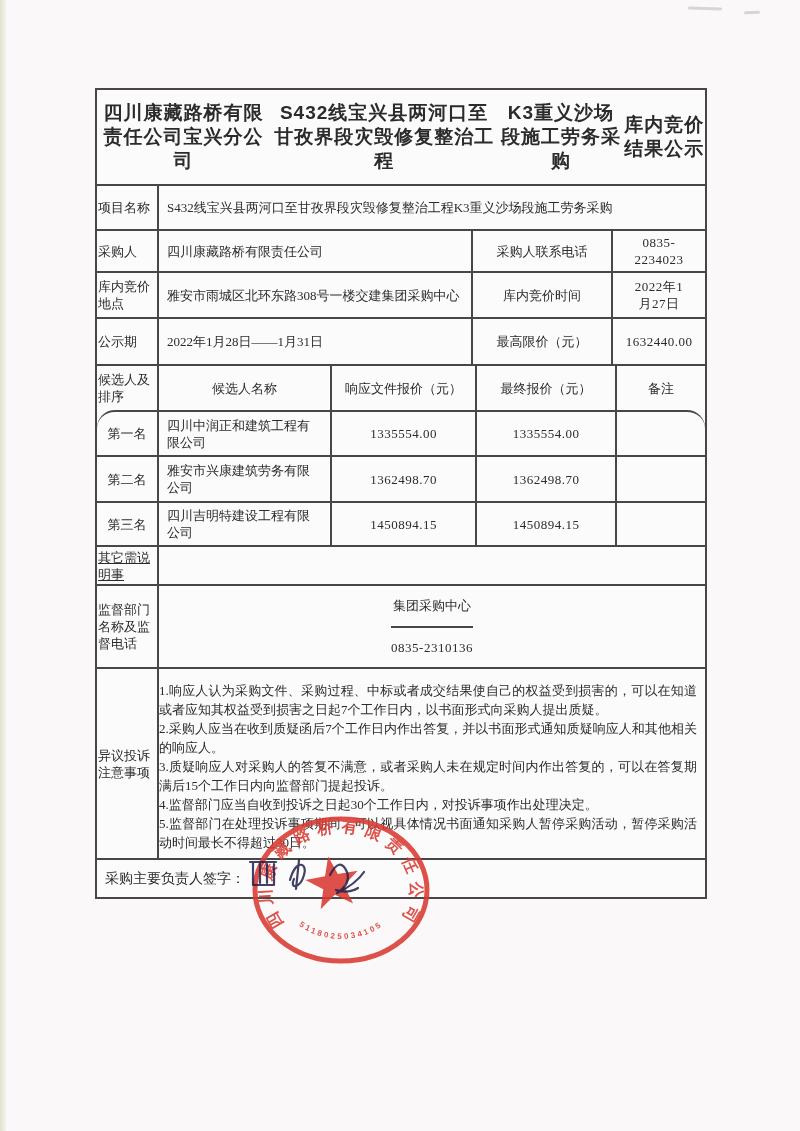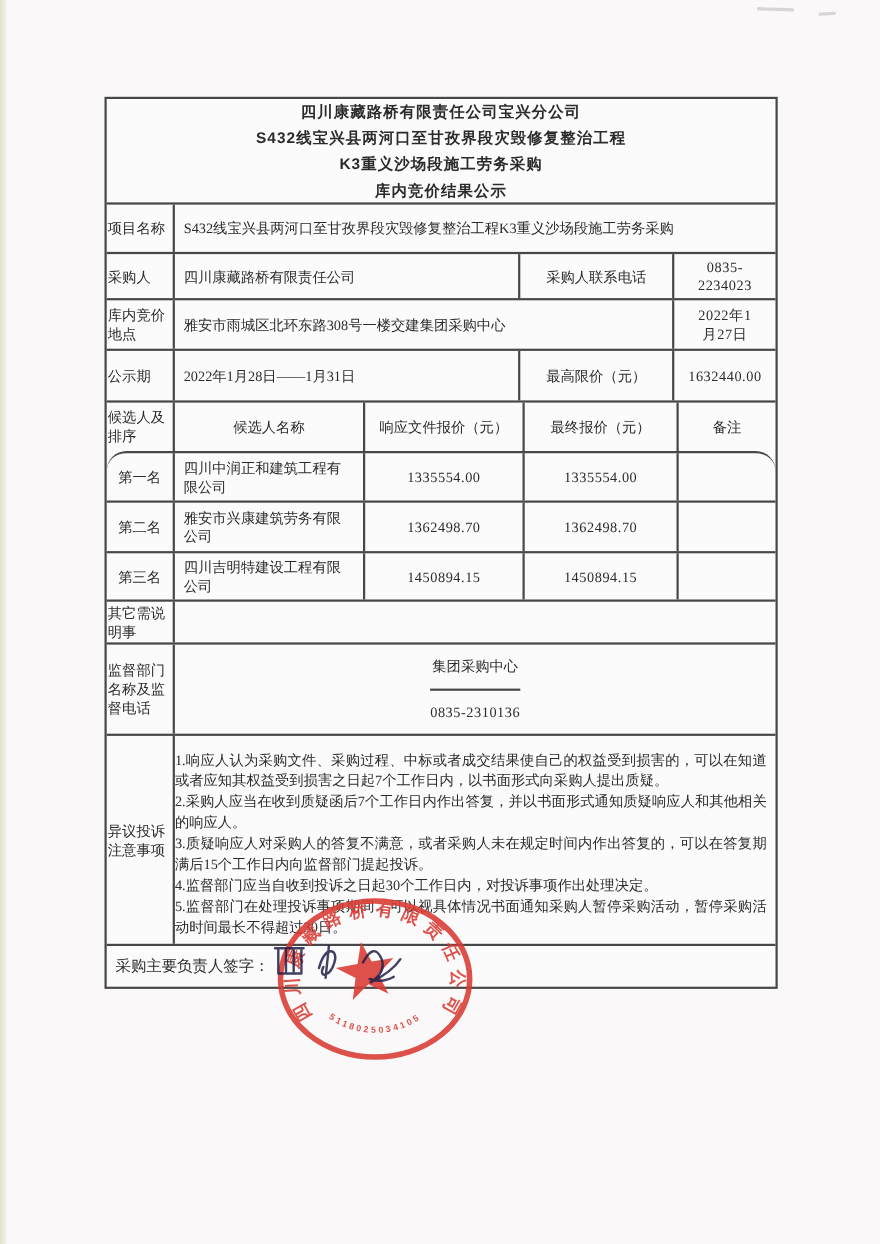--- a/index.html
+++ b/index.html
@@ -41,23 +41,23 @@
   .td.c140{width:140px;flex:none;justify-content:center;text-align:center;padding:2px 4px;}
   .td.v94{width:94px;flex:none;justify-content:center;text-align:center;padding:2px 17px;}
   .td.center{justify-content:center;text-align:center;}
   .w-rank{width:60px;flex:none;justify-content:center;text-align:center;padding:2px 4px;}
   .w-name{width:173px;flex:none;padding:2px 8px;}
   .w-doc{width:145px;flex:none;justify-content:center;text-align:center;padding:2px 4px;}
   .w-final{width:140px;flex:none;justify-content:center;text-align:right;padding:2px 4px;}
   .w-note{flex:1;justify-content:center;text-align:center;padding:16px 4px;}
 
   .title-cell{
-    width:100%;display:flex;flex-direction:column;justify-content:center;align-items:center;
+    width:100%;display:flex;flex-direction:row;justify-content:center;align-items:center;
     font-family:"Liberation Sans", sans-serif;font-weight:bold;
-    font-size:14px;line-height:24px;letter-spacing:1px;text-align:center;
+    font-size:19px;line-height:24px;letter-spacing:1px;text-align:center;
   }
   .sup-right{flex:1;display:flex;flex-direction:column;}
   .sup-sub{flex:1;display:flex;align-items:center;justify-content:center;text-align:center;font-size:13px;}
   .sup-sub + .sup-sub{border-top:2px solid var(--line);}
 
   .obj-content{
     flex:1;display:block;align-items:flex-start;
     padding:12px 8px 6px 0;font-size:13px;line-height:19px;text-align:justify;
   }
   .obj-content p{margin:0;}
@@ -103,20 +103,21 @@
     <div class="tr" style="height:42px;">
       <div class="td label">采购人</div>
       <div class="td grow">四川康藏路桥有限责任公司</div>
       <div class="td c140">采购人联系电话</div>
       <div class="td v94 num">0835-2234023</div>
     </div>
 
     <div class="tr" style="height:46px;">
       <div class="td label">库内竞价地点</div>
       <div class="td grow">雅安市雨城区北环东路308号一楼交建集团采购中心</div>
+      <div class="td c140">库内竞价时间</div>
       <div class="td v94 num">2022年1月27日</div>
     </div>
 
     <div class="tr" style="height:47px;">
       <div class="td label">公示期</div>
       <div class="td grow">2022年1月28日——1月31日</div>
       <div class="td c140">最高限价（元）</div>
       <div class="td v94 num">1632440.00</div>
     </div>
 
@@ -144,21 +145,21 @@
     </div>
     <div class="tr" style="height:44px;">
       <div class="td w-rank">第三名</div>
       <div class="td w-name">四川吉明特建设工程有限公司</div>
       <div class="td w-doc num">1450894.15</div>
       <div class="td w-final num">1450894.15</div>
       <div class="td w-note"></div>
     </div>
 
     <div class="tr" style="height:39px;">
-      <div class="td label" style="align-items:flex-start;">其它需说明事</div>
+      <div class="td label" style="align-items:flex-start;text-decoration:underline;">其它需说明事</div>
       <div class="td grow"></div>
     </div>
 
     <div class="tr" style="height:83px;">
       <div class="td label">监督部门名称及监督电话</div>
       <div class="td sup-right" style="padding:0;">
         <div class="sup-sub">集团采购中心</div>
         <div class="sup-sub num">0835-2310136</div>
       </div>
     </div>

